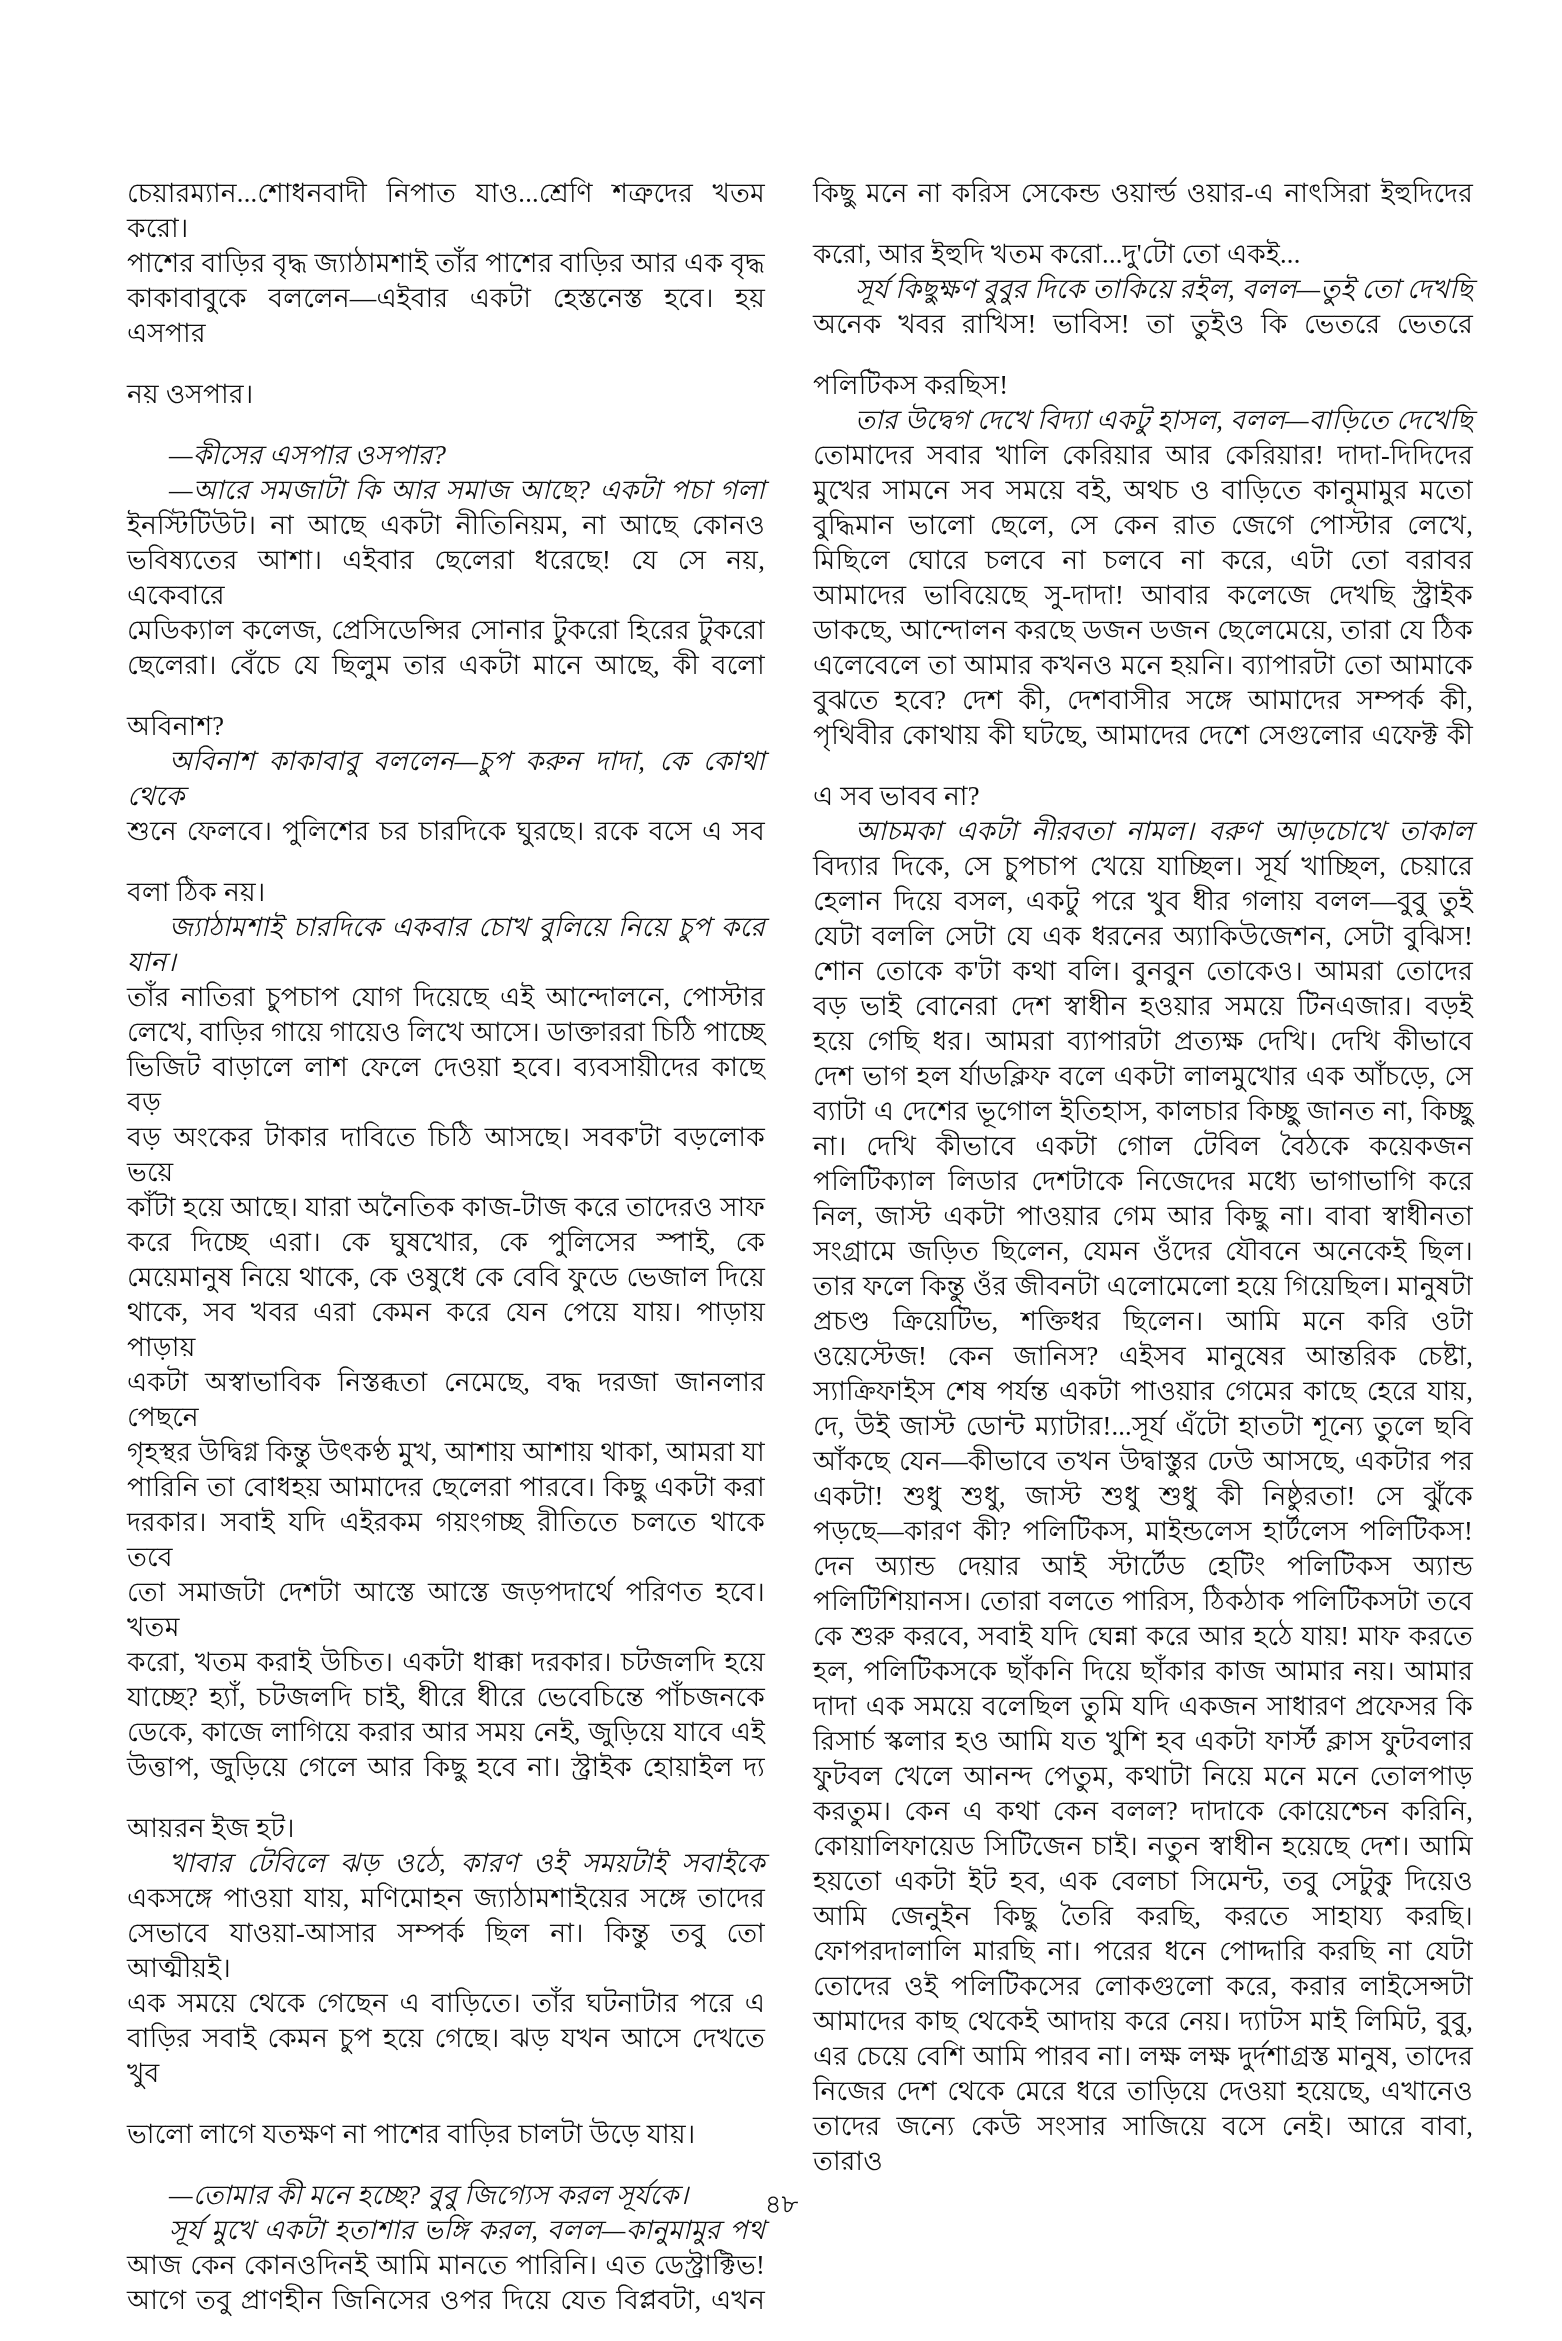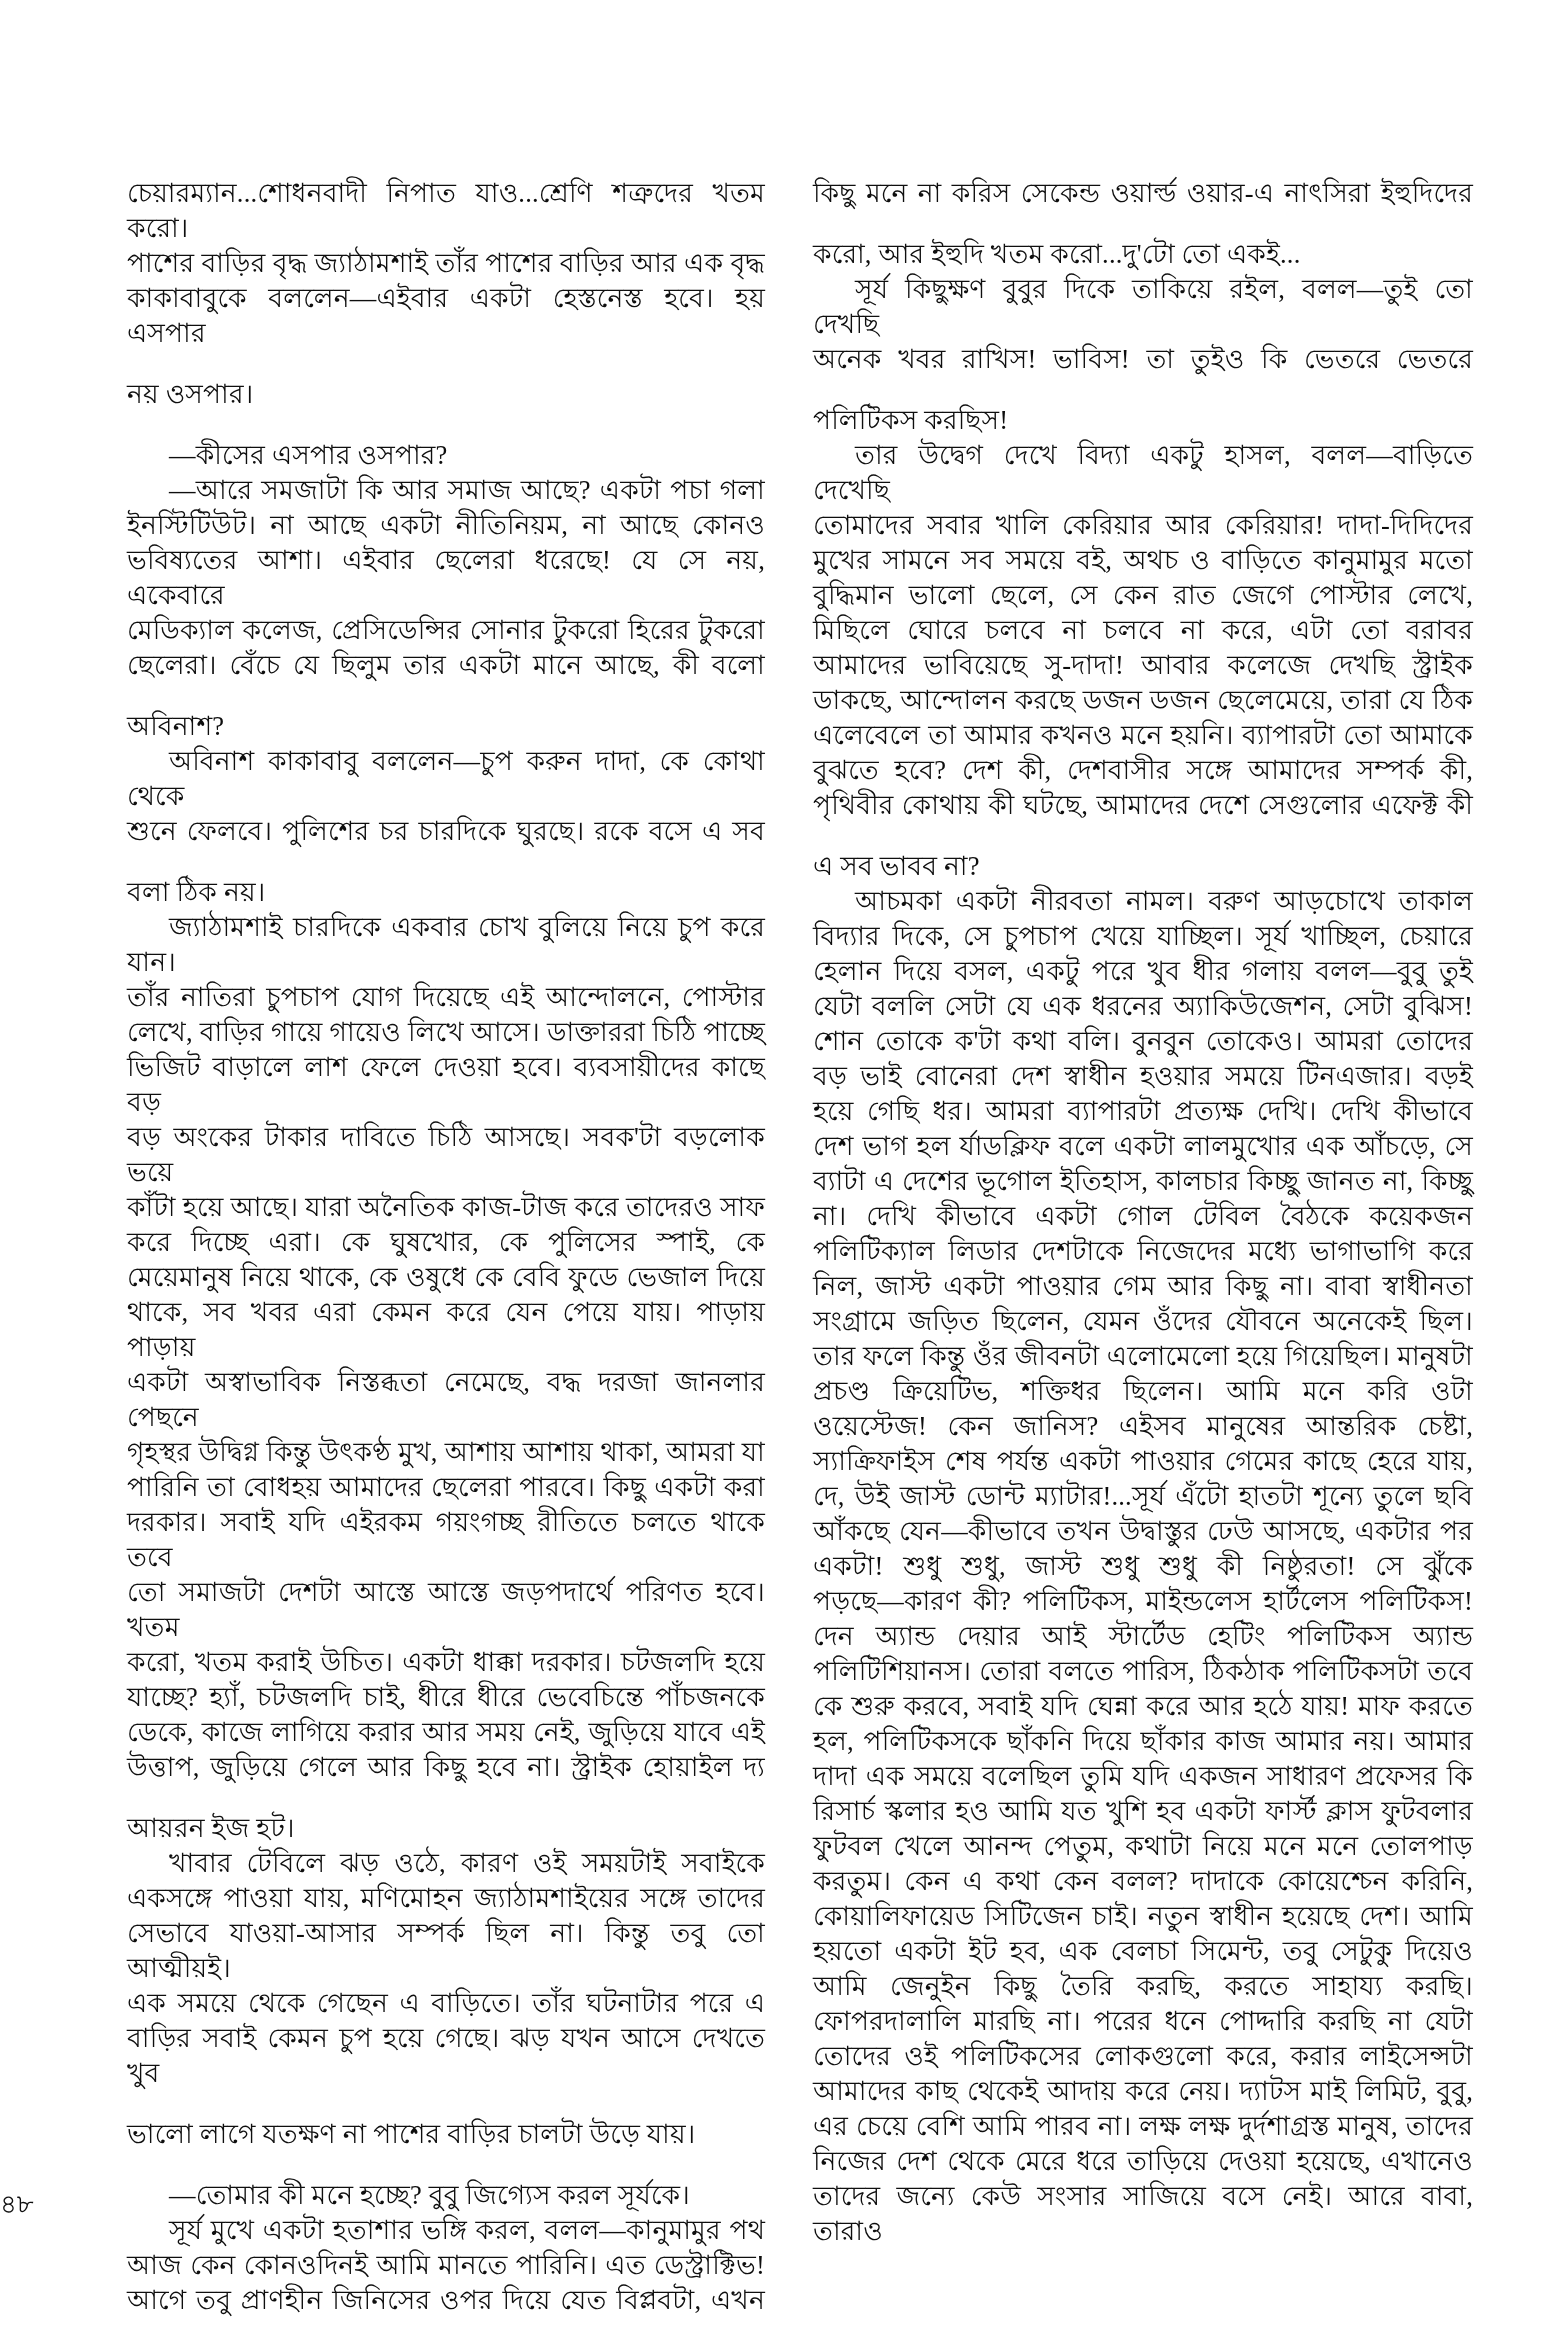--- a/index.html
+++ b/index.html
@@ -29,32 +29,33 @@
   .col-right { width: 660px; }
   .line {
     font-size: 26.5px;
     line-height: 35px;
     text-align: justify;
     text-align-last: justify;
     letter-spacing: 0.2px;
   }
   .line.indent {
     text-indent: 42px;
+    font-style: italic;
   }
   .line.end {
     text-align: left;
     text-align-last: left;
     margin-top: 26px;
   }
   .page-number {
     position: absolute;
     left: 0;
     right: 0;
     top: 2189px;
-    text-align: left;
+    text-align: center;
     font-size: 26px;
     line-height: 31px;
     color: #0e0e0e;
   }
 </style>
 </head>
 <body>
 
 <div class="page-content">
   <div class="column col-left">

